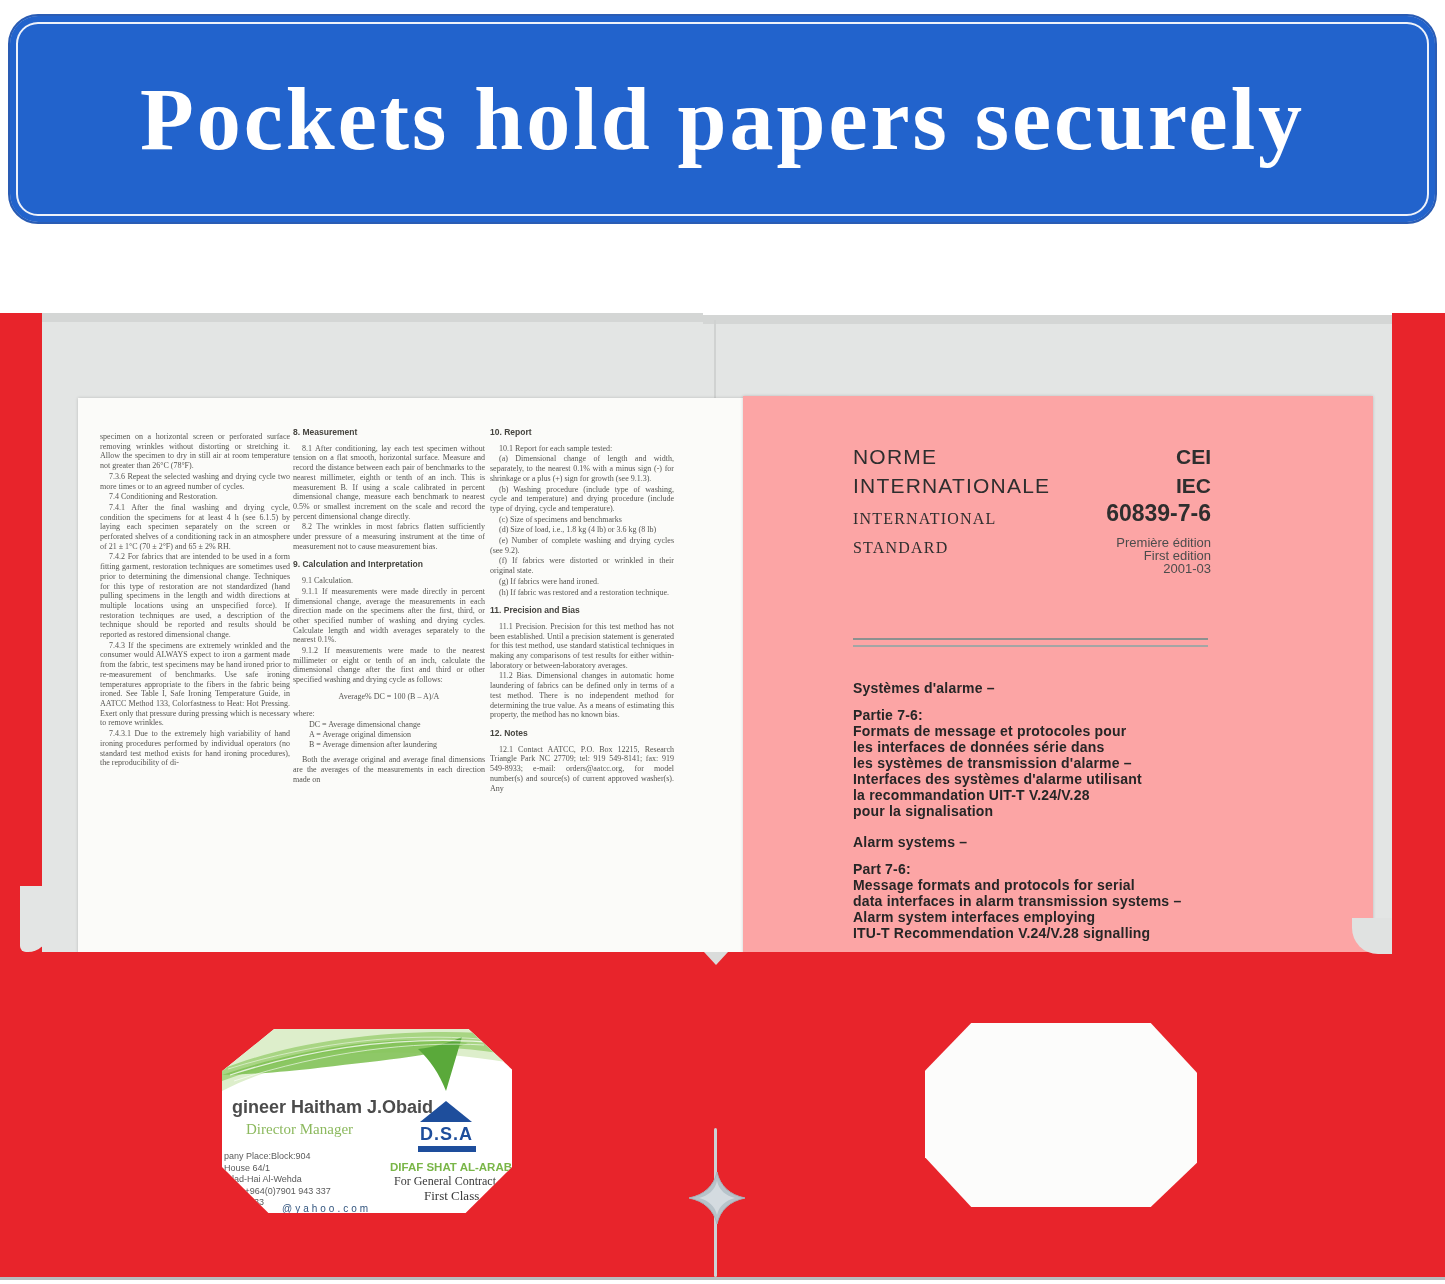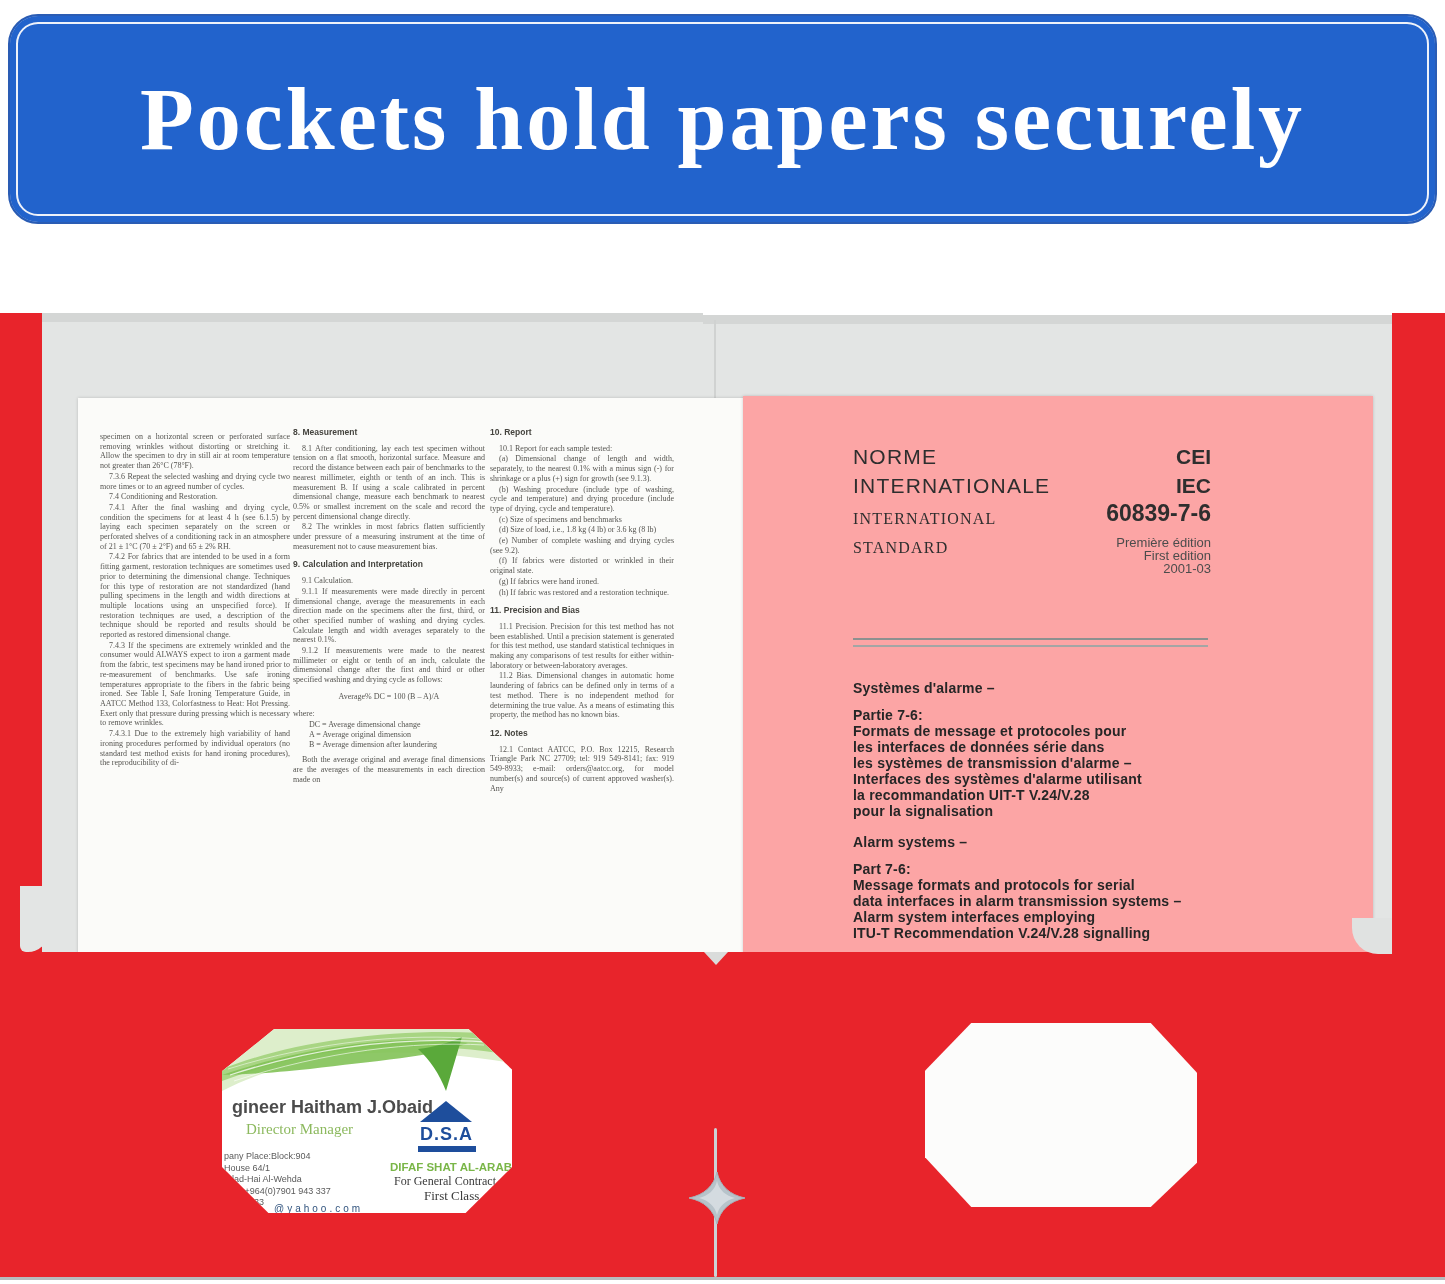--- a/index.html
+++ b/index.html
@@ -85,21 +85,21 @@
                 border-left:26px solid transparent; border-right:26px solid transparent;
                 border-bottom:21px solid #1e4e9c; }
   .card-dsa   { position:absolute; left:198px; top:95px; font-size:18px; font-weight:bold;
                 color:#1e4e9c; letter-spacing:1px; }
   .card-dsa-bar { position:absolute; left:196px; top:117px; width:58px; height:6px; background:#1e4e9c; }
   .card-co    { position:absolute; left:168px; top:132px; font-size:11.5px; font-weight:bold; color:#7ab648; white-space:nowrap; }
   .card-tag1  { position:absolute; left:172px; top:145px; font-size:12px; color:#3a3a3a;
                 font-family:"Liberation Serif", serif; white-space:nowrap; }
   .card-tag2  { position:absolute; left:202px; top:159px; font-size:13px; color:#3a3a3a;
                 font-family:"Liberation Serif", serif; }
-  .card-email { position:absolute; left:52px; top:174px; font-size:10px; color:#33557f; letter-spacing:3px; }
+  .card-email { position:absolute; left:60px; top:174px; font-size:10px; color:#33557f; letter-spacing:3px; }
 
   
   .blank-label { position:absolute; left:925px; top:1023px; width:272px; height:184px; background:#fcfcfb;
                  clip-path:polygon(17% 0%,83% 0%,100% 27%,100% 76%,83% 100%,17% 100%,0% 73%,0% 26%);
                  z-index:6; }
 </style>
 </head>
 <body>
 
 <div class="stage">

